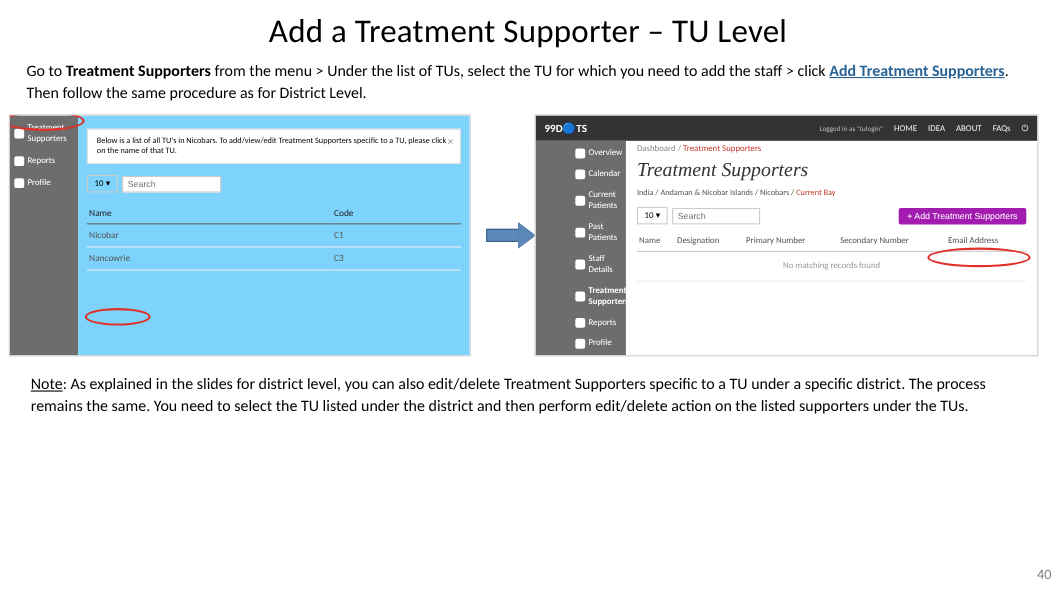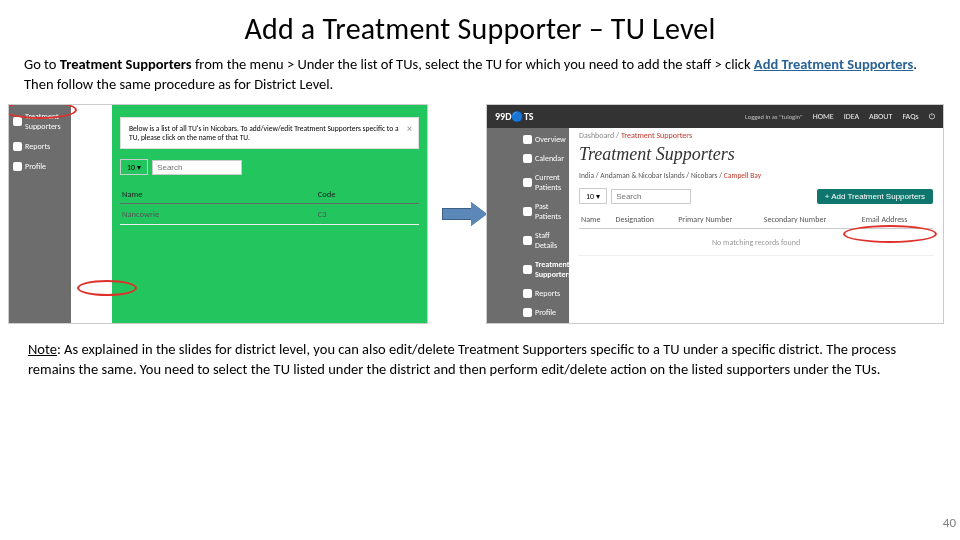--- a/index.html
+++ b/index.html
@@ -34,21 +34,21 @@
   .shot {
     border: 1px solid #ccc;
     background: #fff;
     position: relative;
     overflow: hidden;
   }
   .shotL { width: 420px; height: 220px; display: flex; }
   .sbL { width: 62px; background: #6d6d6d; color: #fff; font-size: 8px; display: flex; flex-direction: column; padding: 6px 4px; gap: 10px; }
   .sbL .item { display: flex; align-items: center; gap: 3px; }
   .sbL .dot { width: 9px; height: 9px; background:#fff; border-radius:2px; flex:none; }
-  .mainL { flex: 1; background:#22c55e; padding: 0; margin-left: 41px; }
+  .mainL { flex: 1; background:#7dd3fc; padding: 0; }
   .info {
     background:#fff; border:1px solid #ddd; margin:12px 8px 10px 8px;
     font-size: 7.5px; padding: 6px 8px; position: relative;
   }
   .info .x { position:absolute; right:6px; top:4px; font-size:10px; color:#888; }
   .searchL { display:flex; gap:4px; margin:2px 8px 10px 8px; align-items:center; }
   .searchL .show { border:1px solid #ccc; padding:2px 6px; font-size:8px; display:flex; align-items:center; gap:2px;}
   .searchL input { border:1px solid #ccc; font-size:8px; padding:2px 4px; width:90px; }
   .tblL { width: calc(100% - 16px); margin:0 8px; border-collapse: collapse; font-size:8.5px; }
   .tblL th { text-align:left; padding:4px 2px; border-bottom:1px solid #666; font-weight:400; color:#222; }
@@ -93,21 +93,21 @@
   .mainR { flex:1; padding:2px 10px; }
   .crumb { font-size:8px; color:#888; margin-bottom:4px; }
   .crumb .last { color:#c0392b; }
   .h1R { font-family: "Times New Roman", serif; font-size:18px; font-style:italic; font-weight:400; color:#333; margin:4px 0 6px; }
   .crumb2 { font-size:7.5px; margin:2px 0 8px; color:#555;}
   .crumb2 .last { color:#c0392b; }
   .rowR { display:flex; align-items:center; justify-content:space-between; margin-bottom:6px; }
   .rowR .show { border:1px solid #ccc; padding:2px 6px; font-size:8px; display:flex; gap:2px; align-items:center;}
   .rowR input { border:1px solid #ccc; font-size:8px; padding:2px 4px; width:80px; }
   .btnAdd {
-    background:#0f766e; color:#fff; font-size:8px;
+    background:#a21caf; color:#fff; font-size:8px;
     padding:3px 8px; border-radius:2px; border:none;
     display:flex; align-items:center; gap:3px;
   }
   .tblR { width:100%; border-collapse:collapse; font-size:8px; }
   .tblR th { text-align:left; padding:4px 2px; font-weight:400; border-bottom:1px solid #ccc; color:#555;}
   .noRec { text-align:center; color:#999; font-size:8px; padding:8px 0; border-bottom:1px solid #eee; }
 
   .ovalAdd { right:6px; top:120px; width:94px; height:18px; }
 
   
@@ -162,20 +162,24 @@
         <input placeholder="Search" style="">
       </div>
       <table class="tblL">
         <thead>
             <tr>
           <th>Name</th>
           <th>Code</th>
         </tr>
           </thead>
         <tbody>
+          <tr>
+              <td>Nicobar</td>
+              <td>C1</td>
+            </tr>
           <tr>
               <td>Nancowrie</td>
               <td>C3</td>
             </tr>
         </tbody>
       </table>
     </div>
   </div>
 
   <div class="arrowWrap">
@@ -234,21 +238,21 @@
             <span class="dot"></span>
             <span>Profile</span>
           </div>
       </div>
       <div class="mainR">
         <div class="crumb">
           <span>Dashboard</span> / <span class="last">Treatment Supporters</span>
         </div>
         <div class="h1R">Treatment Supporters</div>
         <div class="crumb2">
-          <span>India / Andaman &amp; Nicobar Islands / Nicobars / </span><span class="last">Campell Bay</span>
+          <span>India / Andaman &amp; Nicobar Islands / Nicobars / </span><span class="last">Current Bay</span>
         </div>
         <div class="rowR">
           <div style="display:flex;gap:4px;align-items:center;">
             <span class="show">
                 <span>10</span>
                 <span>▾</span>
               </span>
             <input placeholder="Search" style="">
           </div>
           <button class="btnAdd">+ Add Treatment Supporters</button>

